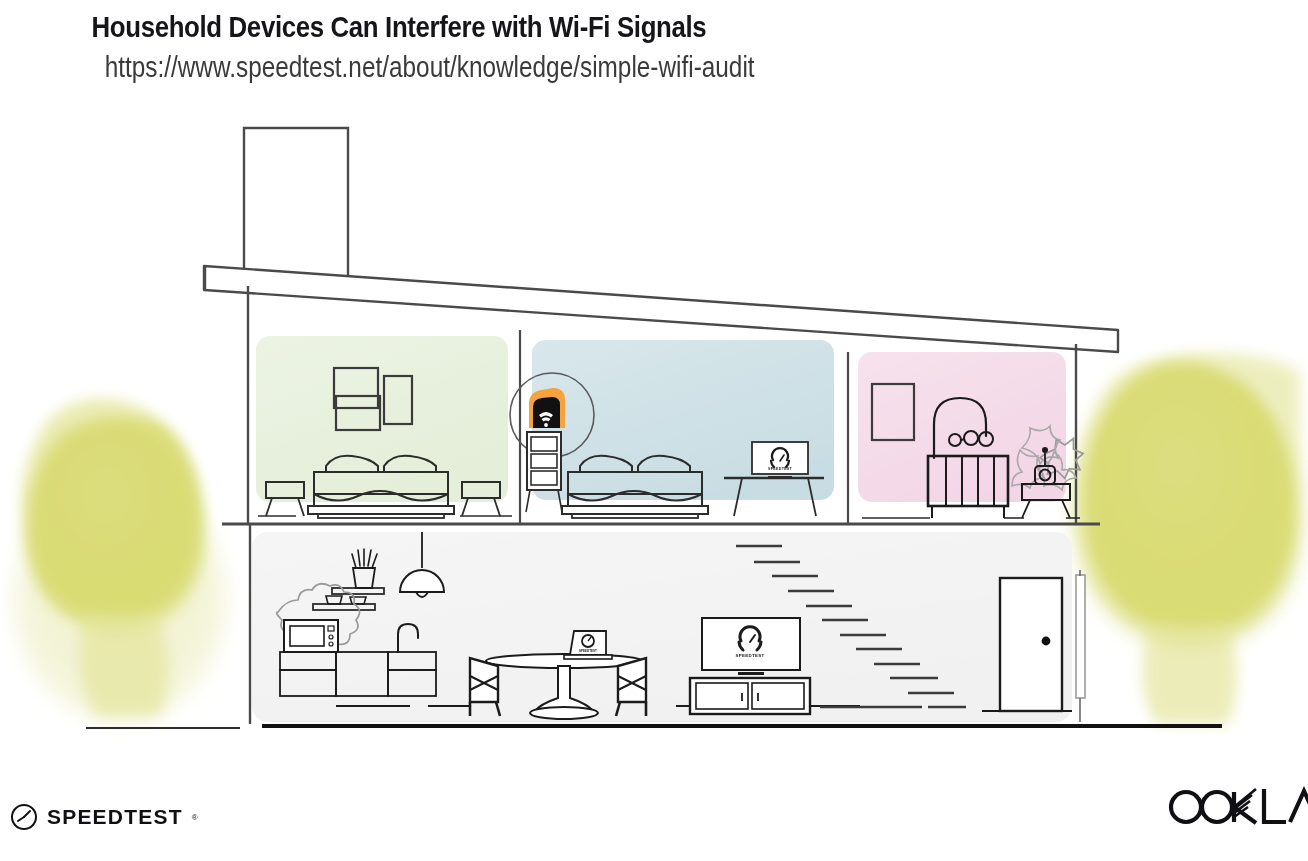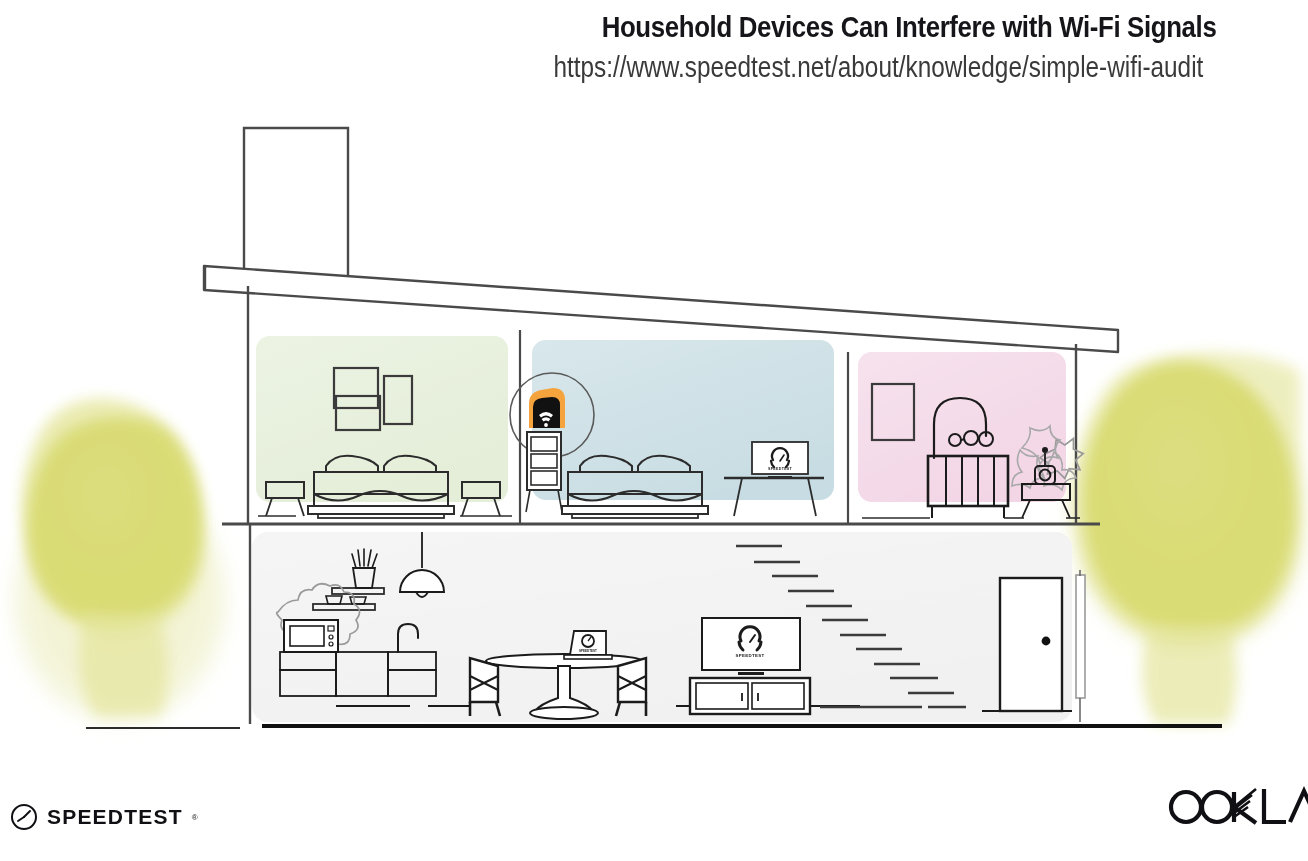--- a/index.html
+++ b/index.html
@@ -1,20 +1,20 @@
 <!DOCTYPE html>
 <html><head>
 <meta charset="utf-8">
 <title>Household Devices Can Interfere with Wi-Fi Signals</title>
 <style>
   html,body{margin:0;padding:0;background:#ffffff;}
   body{width:1308px;height:861px;position:relative;overflow:hidden;
        font-family:"Liberation Sans", sans-serif;color:#111;}
   .stage{position:absolute;inset:0;width:1308px;height:861px;}
-  .hdr{position:absolute;left:0;top:0;width:1308px;text-align:right;}
+  .hdr{position:absolute;left:0;top:0;width:1308px;text-align:left;}
   .title{font-family:"Liberation Sans", sans-serif;font-weight:bold;font-size:30px;
          letter-spacing:-0.4px;color:#16161a;margin:0;padding-top:10px;
          transform:scaleX(0.86);transform-origin:center;}
   .subtitle{font-family:"Liberation Sans", sans-serif;font-weight:400;font-size:29px;
             color:#3a3a3a;margin:0;padding-top:7px;
             transform:scaleX(0.84);transform-origin:center;}
   svg.art{position:absolute;left:0;top:0;}
   .footer{position:absolute;left:0;bottom:0;width:1308px;height:80px;}
   .brand{position:absolute;left:10px;bottom:30px;display:flex;align-items:center;gap:9px;}
   .brand-name{font-family:"Liberation Sans", sans-serif;font-weight:bold;font-size:21px;

